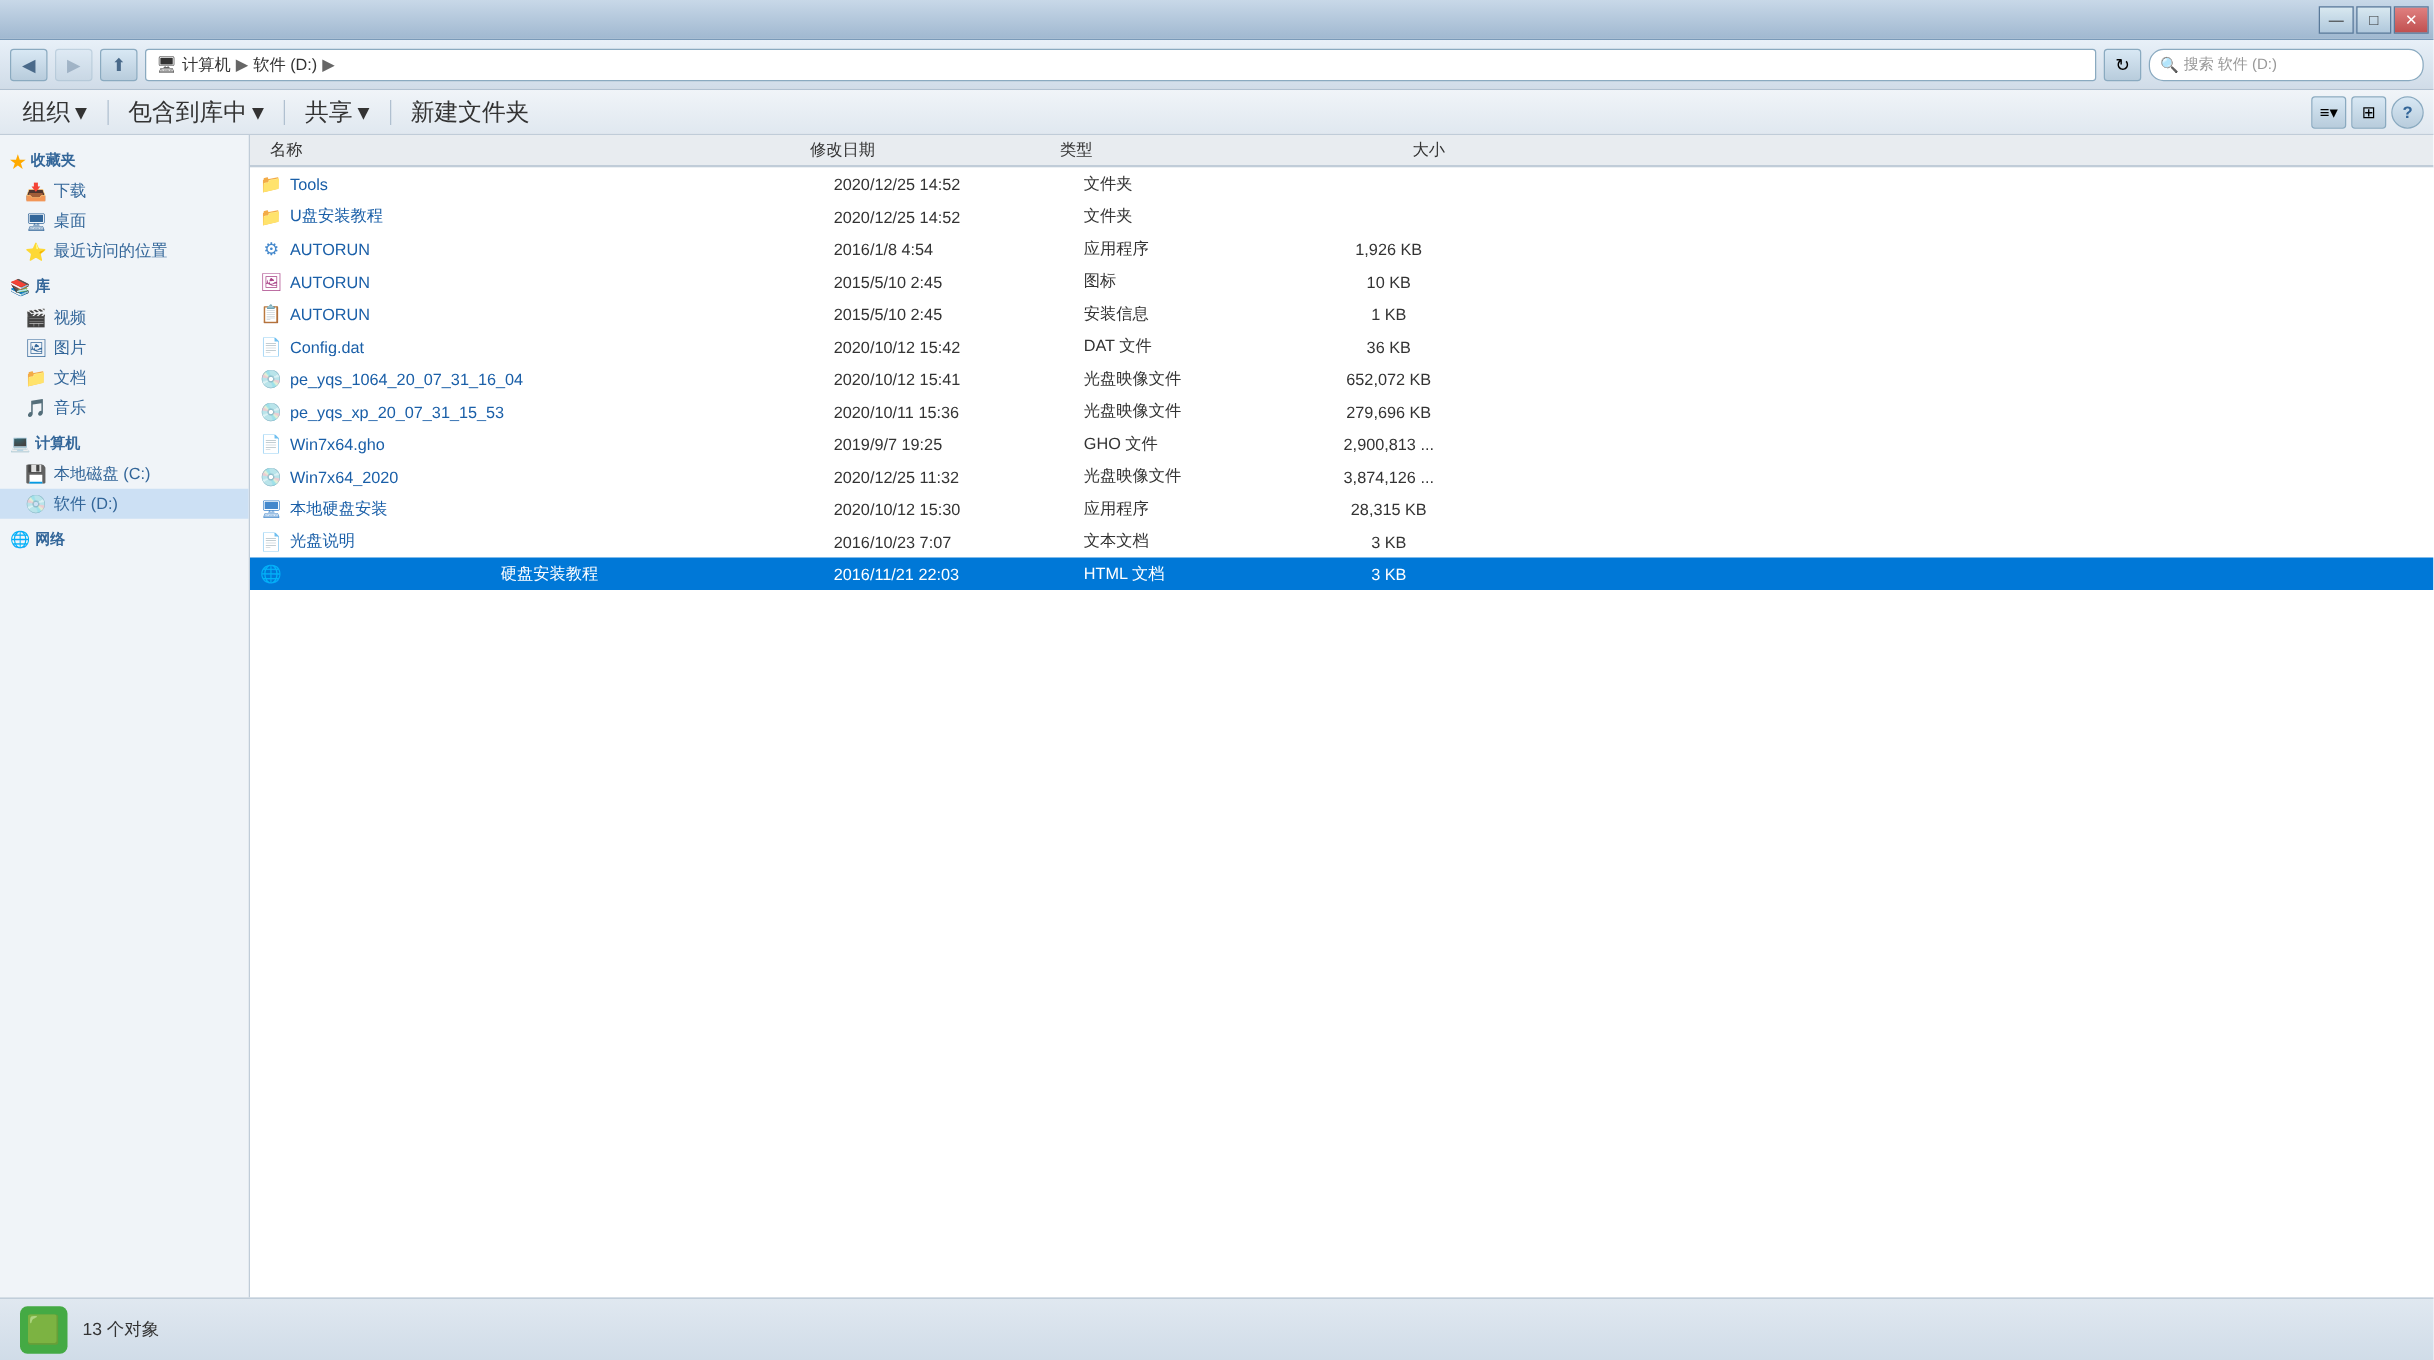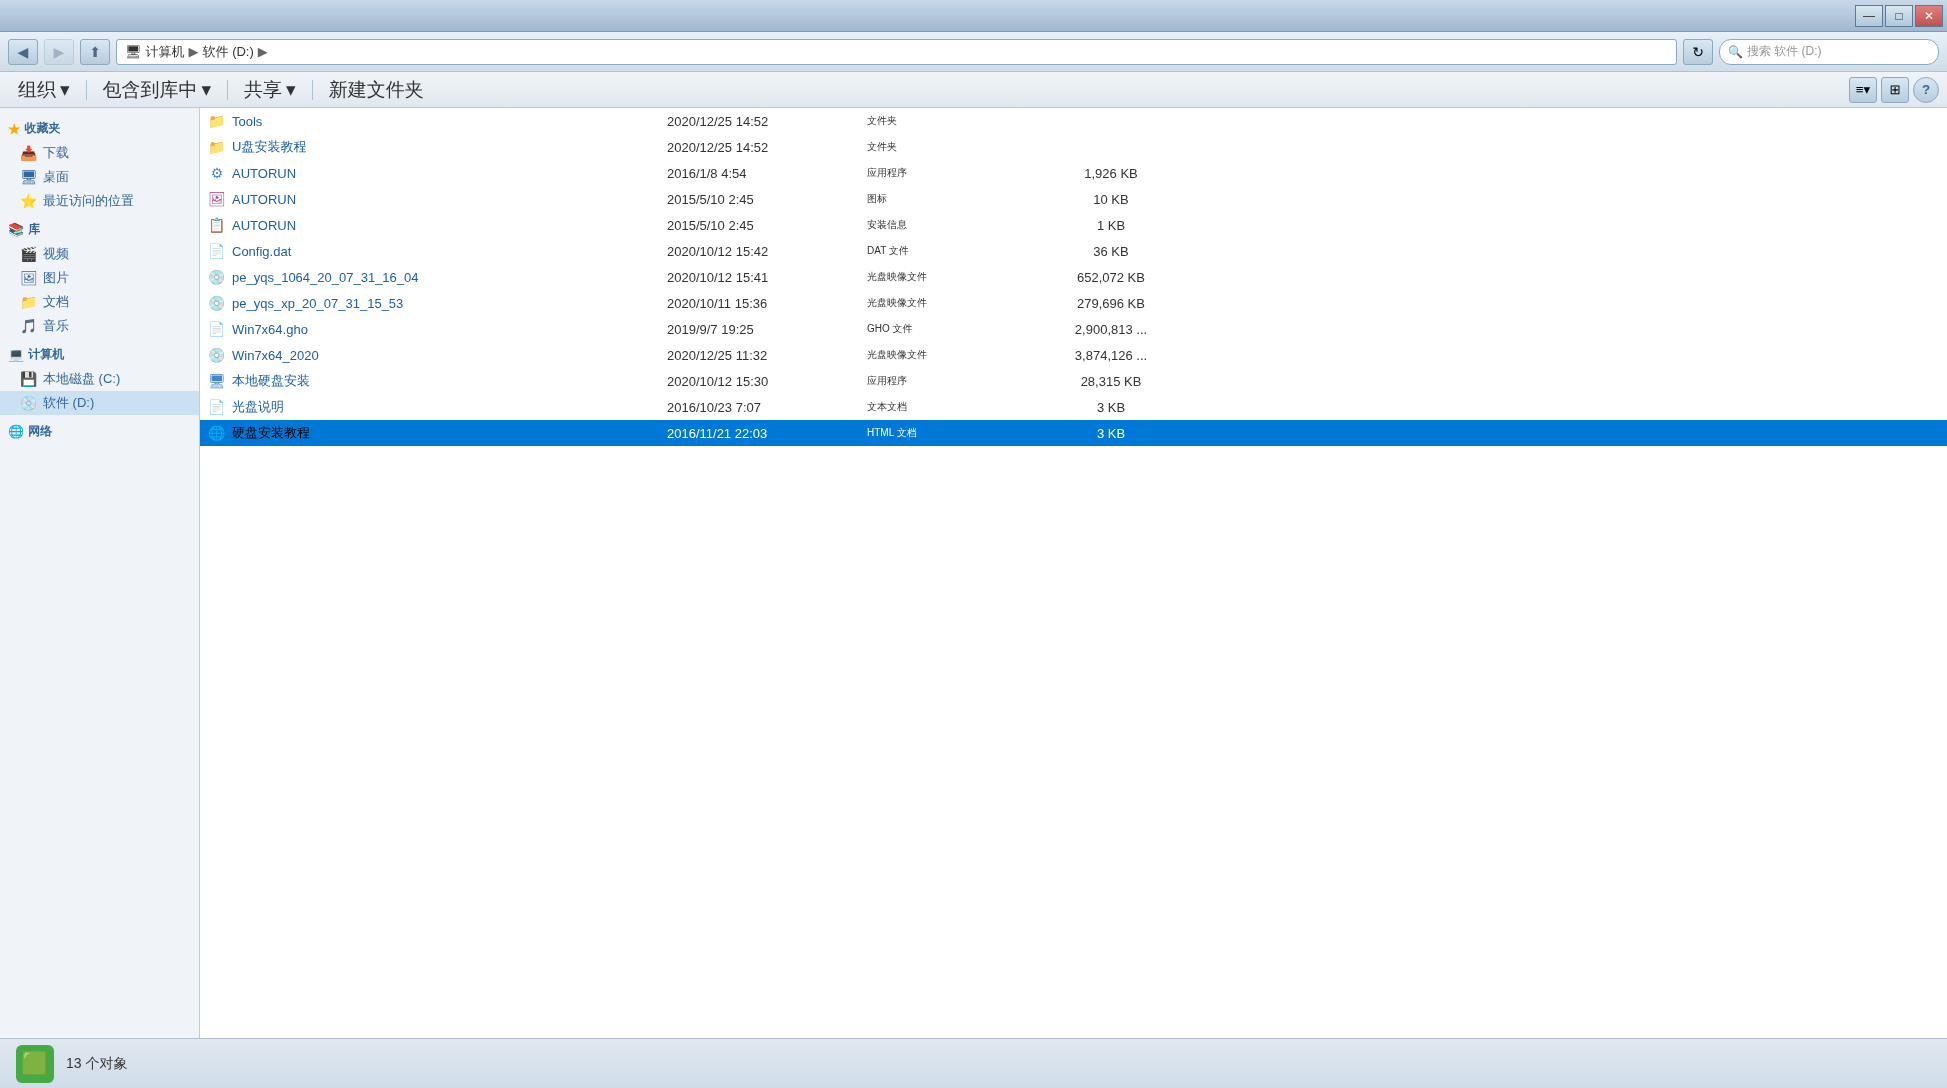--- a/index.html
+++ b/index.html
@@ -287,30 +287,30 @@
       flex-shrink: 0;
     }
     .file-name {
       width: 415px;
       white-space: nowrap;
       overflow: hidden;
       text-overflow: ellipsis;
       color: #1a5fa8;
       font-size: 13px;
     }
-    .file-row.selected .file-name { color: #000000; }
+    .file-row.selected .file-name { color: #ffffff; text-align: center; }
     .file-date {
       width: 200px;
       font-size: 13px;
       color: #333;
       margin-left: 20px;
     }
     .file-type {
       width: 180px;
-      font-size: 10px;
+      font-size: 13px;
       color: #333;
     }
     .file-size {
       width: 140px;
       text-align: center;
       padding-right: 12px;
       font-size: 13px;
       color: #333;
     }
 
@@ -466,20 +466,26 @@
     <div class="sidebar-section">
       <div class="sidebar-header">
         <span class="folder-icon">🌐</span>
         <span>网络</span>
       </div>
     </div>
   </div>
 
   <div class="file-area">
 
+    <div class="column-header">
+      <div class="col-name">名称</div>
+      <div class="col-date">修改日期</div>
+      <div class="col-type">类型</div>
+      <div class="col-size">大小</div>
+    </div>
 
     <div class="file-list" id="file-list">
     <div class="file-row">
     <div class="file-icon" style="color:#f0b830">📁</div>
     <div class="file-name">Tools</div>
     <div class="file-date">2020/12/25 14:52</div>
     <div class="file-type">文件夹</div>
     <div class="file-size"></div>
   </div>
         <div class="file-row">

